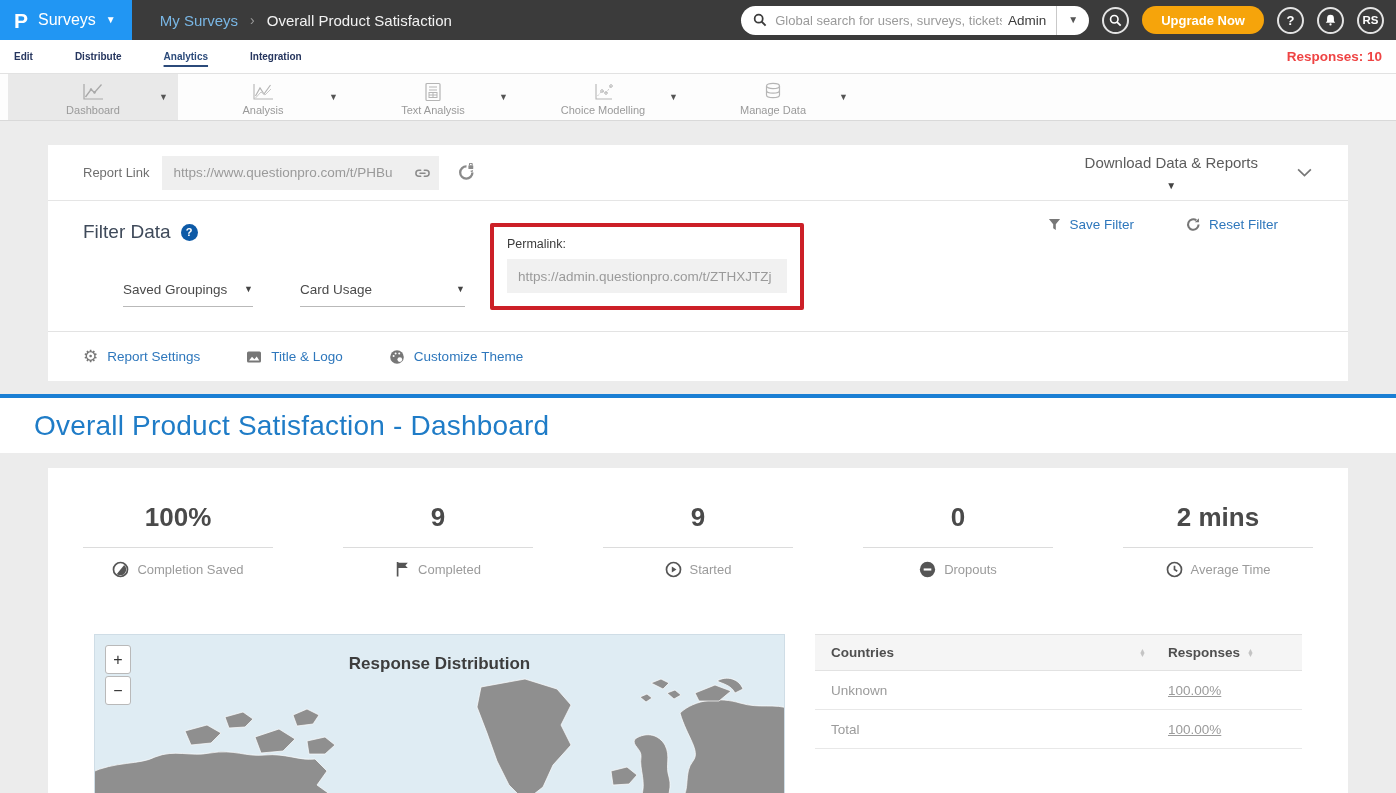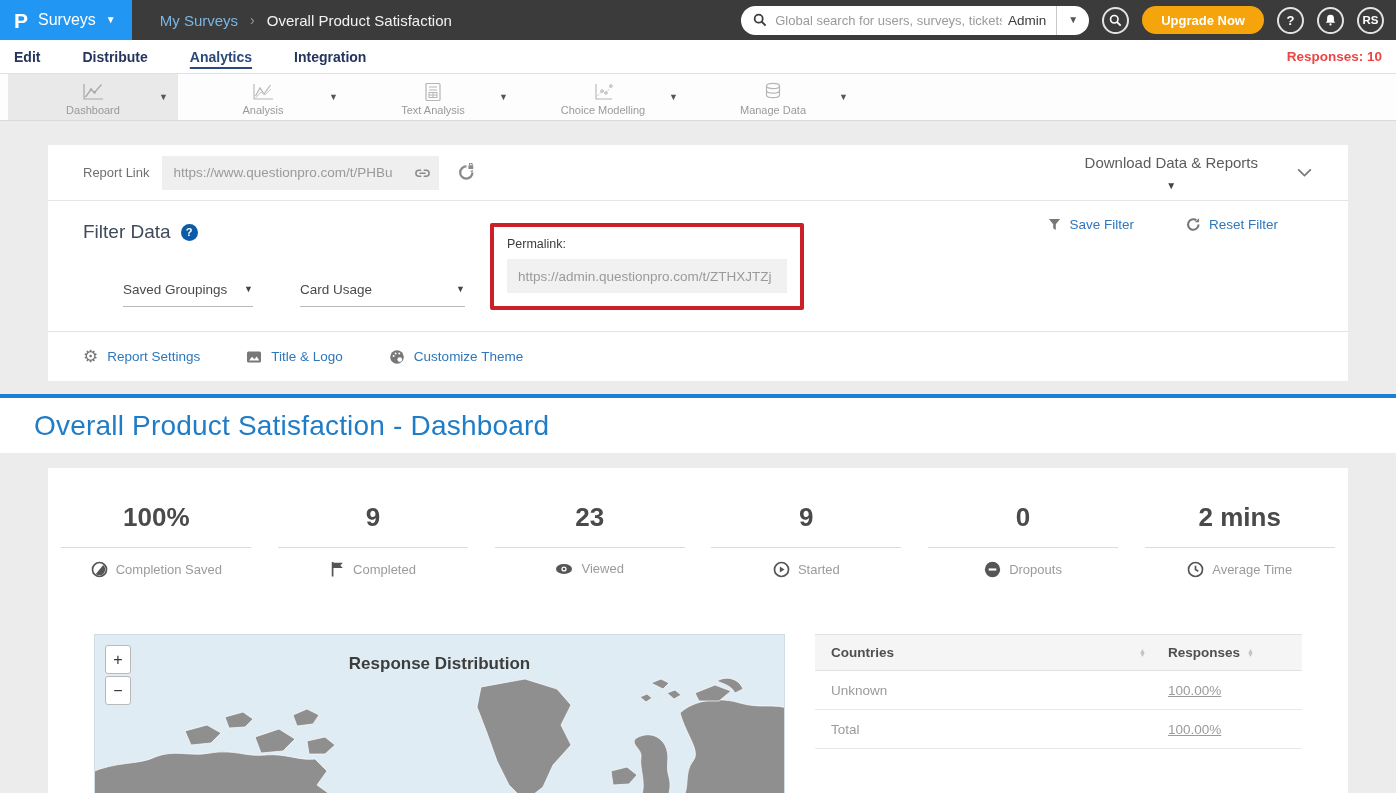--- a/index.html
+++ b/index.html
@@ -23,21 +23,21 @@
   .search-pill input { border:none; outline:none; flex:1; font-size:13px; color:#555; font-family:"Liberation Sans",sans-serif; }
   .search-pill input::placeholder { color:#9a9a9a; }
   .search-scope { font-size:13.5px; color:#3c3c3c; padding:0 10px 0 6px; }
   .pill-div { width:1px; align-self:stretch; background:#c9c9c9; }
   .pill-caret { width:32px; display:flex; align-items:center; justify-content:center; color:#555; cursor:pointer; }
   .circle-btn { width:27px; height:27px; border-radius:50%; border:2px solid #e3e3e3; display:flex; align-items:center; justify-content:center; color:#fff; font-size:13px; font-weight:bold; cursor:pointer; flex:none; background:transparent; }
   .upgrade-btn { background:#f6a40b; color:#fff; font-weight:bold; font-size:13px; border:none; border-radius:14px; height:28px; padding:0 19px; cursor:pointer; }
 
   
   .subnav { display:flex; align-items:center; height:34px; background:#fff; border-bottom:1px solid #e2e2e2; padding:0 14px; }
-  .subnav a { text-decoration:none; color:#25355e; font-size:14px; font-weight:bold; margin-right:42px; cursor:pointer; }
+  .subnav a { text-decoration:none; color:#25355e; font-size:10px; font-weight:bold; margin-right:42px; cursor:pointer; }
   .subnav a.active { text-decoration:underline; text-underline-offset:5px; text-decoration-thickness:1.5px; color:#2b4a7a; }
   .responses { margin-left:auto; color:#ef4444; font-size:13.5px; font-weight:bold; }
 
   
   .tabstrip { display:flex; height:47px; background:#fdfdfd; border-bottom:1px solid #d9d9d9; padding-left:8px; }
   .tab { width:170px; display:flex; align-items:center; cursor:pointer; position:relative; }
   .tab.active { background:#e9e9e9; }
   .tab-inner { flex:1; display:flex; flex-direction:column; align-items:center; justify-content:center; gap:2px; padding-top:4px; }
   .tab-label { font-size:11px; color:#9a9a9a; }
   .tab-caret { position:absolute; right:10px; top:50%; transform:translateY(-50%); font-size:9px; color:#555; }
@@ -340,32 +340,20 @@
         <span class="stat-divider"></span>
         <span class="stat-bottom">
           <svg width="15" height="16" viewBox="0 0 15 16">
               <line x1="2.6" y1="1" x2="2.6" y2="15.5" stroke="#555" stroke-width="1.7"></line>
               <path d="M2.6 1.8h10.2l-2.4 2.6 2.4 2.6H2.6z" fill="#555"></path>
             </svg>
           <span class="stat-label">Completed</span>
         </span>
       </div>
 
-      <div class="stat">
-        <span class="stat-value">23</span>
-        <span class="stat-divider"></span>
-        <span class="stat-bottom">
-          <svg width="18" height="14" viewBox="0 0 18 14">
-              <ellipse cx="9" cy="7" rx="8" ry="5" fill="#555"></ellipse>
-              <circle cx="9" cy="7" r="2.6" fill="#fff"></circle>
-              <circle cx="9" cy="7" r="1.3" fill="#555"></circle>
-            </svg>
-          <span class="stat-label">Viewed</span>
-        </span>
-      </div>
 
       <div class="stat">
         <span class="stat-value">9</span>
         <span class="stat-divider"></span>
         <span class="stat-bottom">
           <svg width="17" height="17" viewBox="0 0 16 16">
               <circle cx="8" cy="8" r="6.6" fill="none" stroke="#555" stroke-width="1.6"></circle>
               <path d="M6.4 5.2L10.8 8l-4.4 2.8z" fill="#555"></path>
             </svg>
           <span class="stat-label">Started</span>

